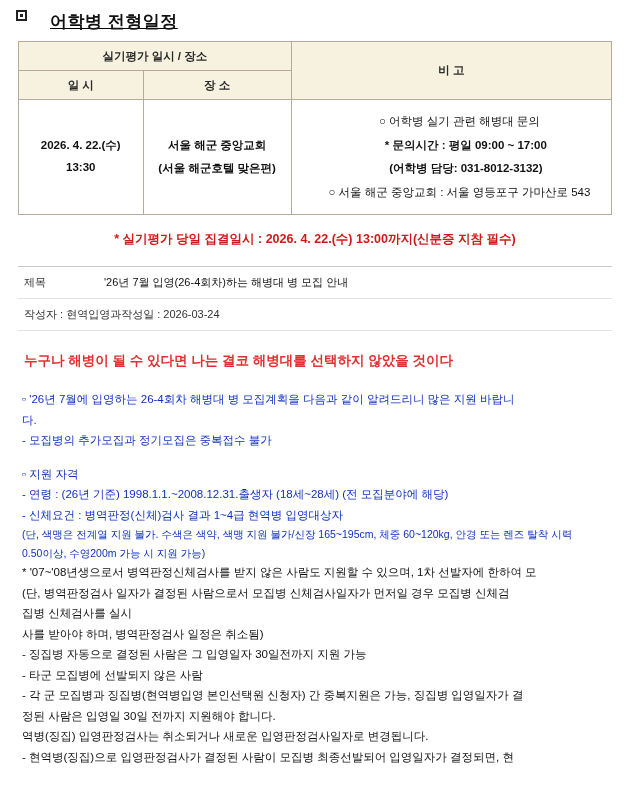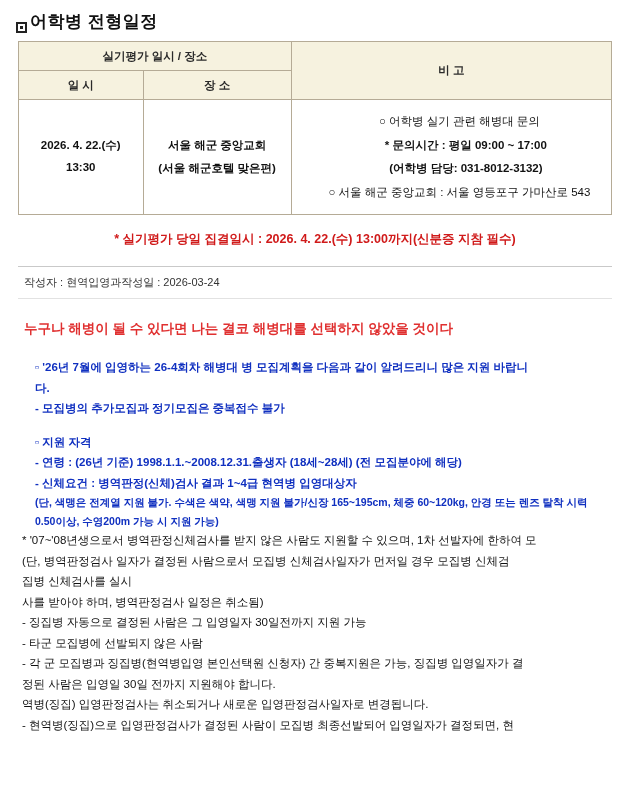--- a/index.html
+++ b/index.html
@@ -15,23 +15,24 @@
   }
   .page {
     width: 630px;
     box-sizing: border-box;
     padding: 6px 10px 14px 10px;
   }
 
   
   .doc-header {
     display: flex;
-    align-items: flex-end;
-    gap: 3px;
+    align-items: flex-start;
+    gap: 23px;
     padding: 4px 0 8px 6px;
+    text-decoration: underline;
   }
   .hdr-square {
     width: 11px;
     height: 11px;
     border: 2px solid #222;
     box-sizing: border-box;
     background: #fff;
     position: relative;
   }
   .hdr-square::after {
@@ -148,21 +149,21 @@
   .headline-red {
     color: #e03030;
     font-weight: bold;
     font-size: 13.5px;
     padding: 12px 0 16px 2px;
   }
   .p-blue {
     color: #1b3fd8;
     font-weight: bold;
   }
-  .p-blue-dark { color: #1030c0; font-weight: bold; margin-left: 13px; }
+  .p-blue-dark { color: #1030c0; font-weight: normal; }
   .blk { margin-bottom: 13px; }
   .line { display: block; white-space: nowrap; }
   .small { font-size: 10.5px; }
   .plain { color: #111; font-weight: normal; }
 </style>
 </head>
 <body>
 
 <div class="page">
 
@@ -209,20 +210,24 @@
 
   <div class="notice">* 실기평가 당일 집결일시 : 2026. 4. 22.(수) 13:00까지(신분증 지참 필수)</div>
 
   <div class="meta-wrap">
     <table class="meta">
       <colgroup>
         <col style="width:80px">
         <col>
       </colgroup>
       <tbody>
+        <tr>
+          <td class="meta-label">제목</td>
+          <td class="meta-value">'26년 7월 입영(26-4회차)하는 해병대 병 모집 안내</td>
+        </tr>
         <tr class="meta-row2">
           <td colspan="2">
             <span>작성자 : 현역입영과</span><span>작성일 : 2026-03-24</span>
           </td>
         </tr>
       </tbody>
     </table>
   </div>
 
   <div class="body-text">

